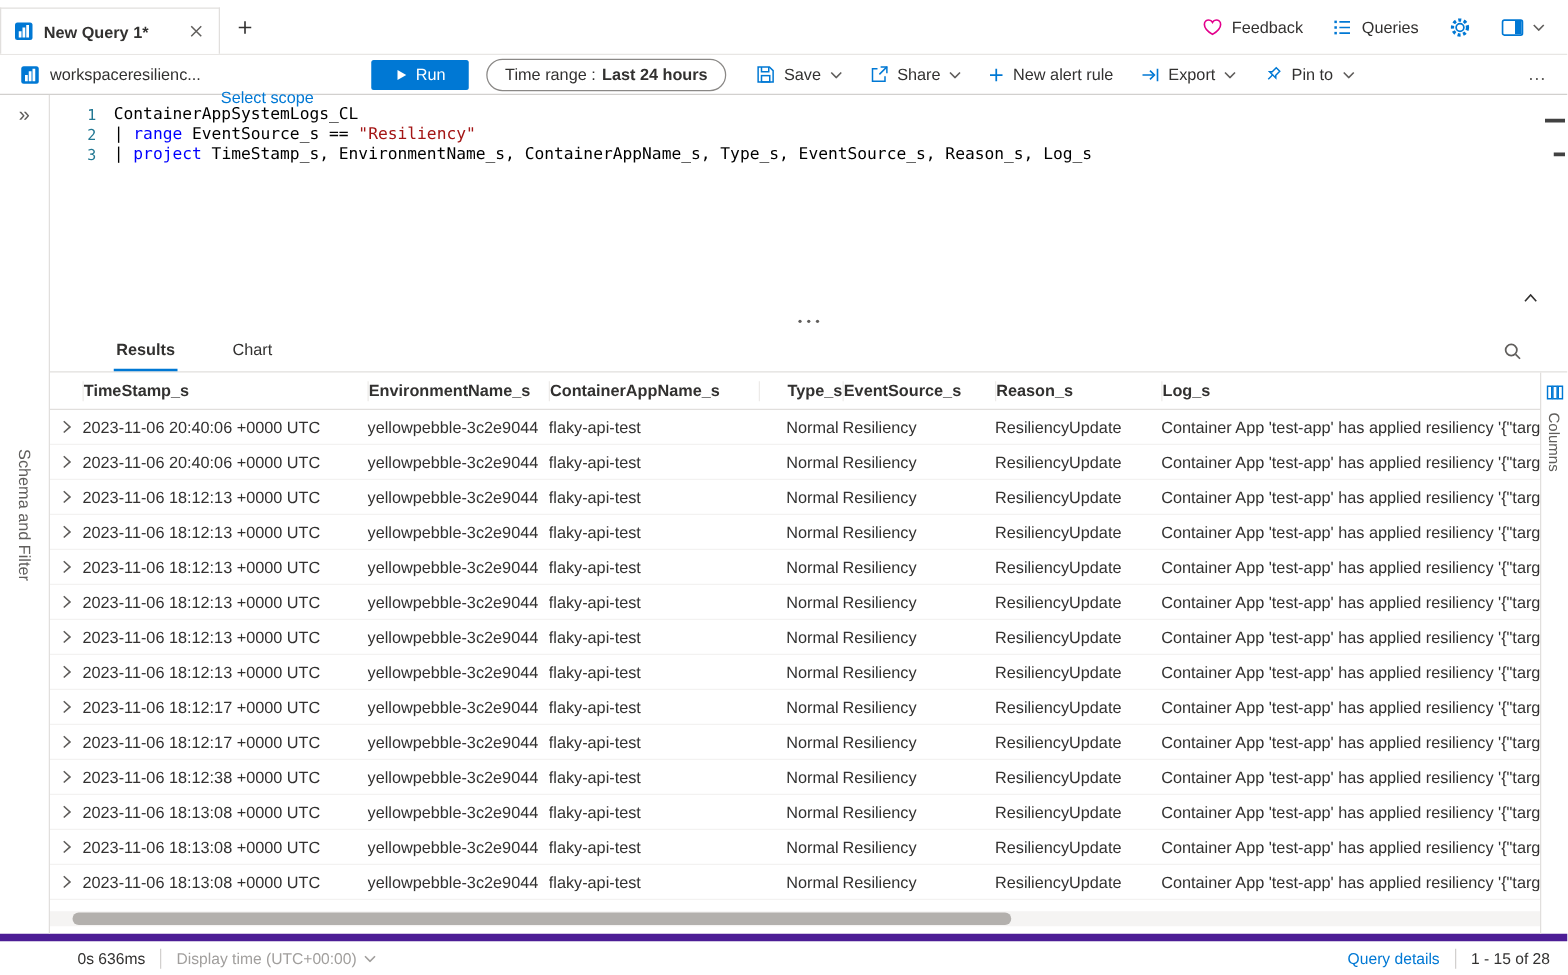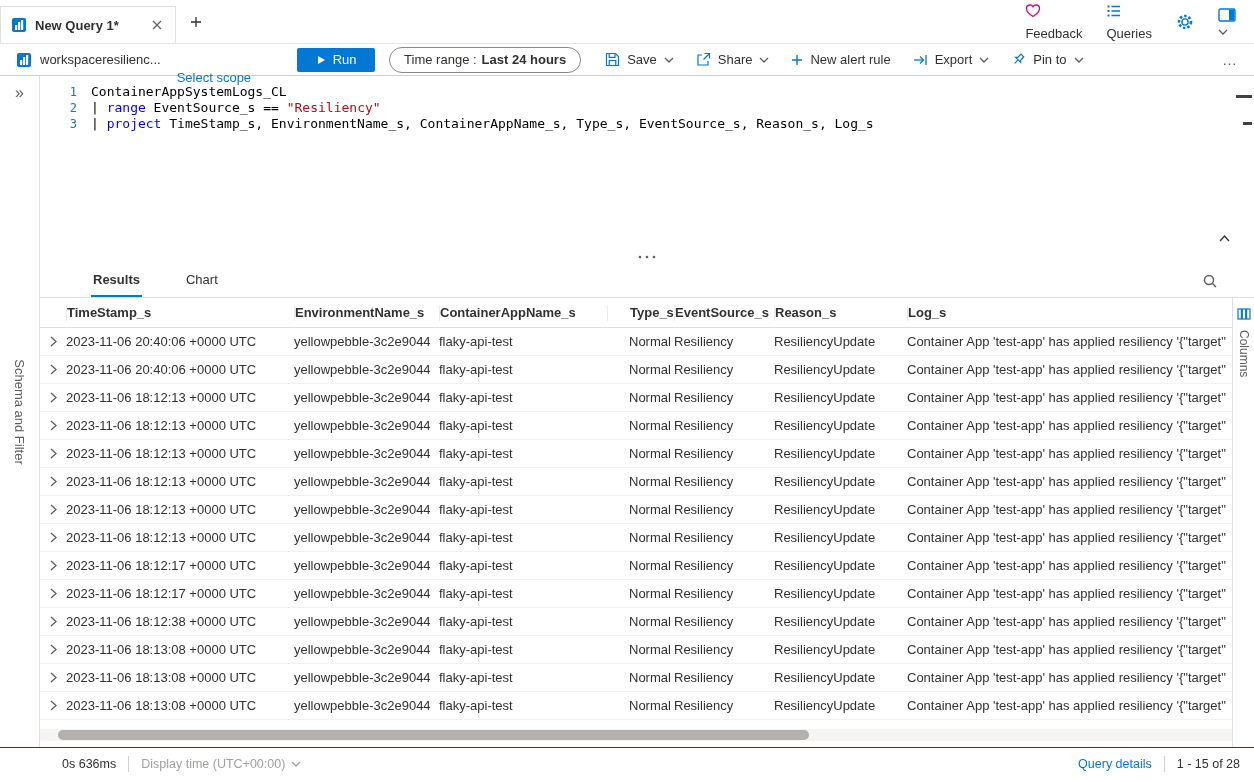--- a/index.html
+++ b/index.html
@@ -10,21 +10,21 @@
   }
   svg { display: block; }
 
   
   .tabbar { height: 44px; display: flex; align-items: center; border-bottom: 1px solid #e8e6e4; background: #fff; }
   .tab { width: 176px; height: 37px; align-self: flex-end; display: flex; align-items: center; gap: 8px; padding: 0 10px; border: 1px solid #e1dfdd; border-bottom: none; background: #fff; cursor: pointer; }
   .tab-title { font-weight: bold; font-size: 13px; flex: 1; white-space: nowrap; overflow: hidden; }
   .tab-close { cursor: pointer; padding: 3px; }
   .newtab { margin-left: 10px; background: none; border: none; cursor: pointer; padding: 4px; }
   .tabbar-right { margin-left: auto; display: flex; align-items: center; gap: 24px; padding-right: 18px; }
-  .tr-item { display: flex; gap: 7px; color: #323130; cursor: pointer; background: none; border: none; font-size: 13px; font-family: inherit; flex-direction: column; }
+  .tr-item { display: flex; align-items: center; gap: 7px; color: #323130; cursor: pointer; background: none; border: none; font-size: 13px; font-family: inherit; }
 
   
   .toolbar { height: 32px; display: flex; align-items: center; border-bottom: 1px solid #d2d0ce; padding: 0 16px; background: #fff; }
   .ws { display: flex; align-items: center; gap: 8px; }
   .ws-name { max-width: 122px; white-space: nowrap; overflow: hidden; }
   .link { color: #0078d4; margin-left: 16px; cursor: pointer; text-decoration: none; margin-top: 36px; }
   .run-btn { margin-left: 46px; background: #0078d4; color: #fff; border: none; height: 24px; width: 78px; border-radius: 2px; display: flex; align-items: center; justify-content: center; gap: 7px; font-size: 13px; font-family: inherit; cursor: pointer; }
   .time-pill { margin-left: 14px; height: 26px; border: 1px solid #8a8886; border-radius: 14px; display: flex; align-items: center; padding: 0 14px; gap: 5px; cursor: pointer; background: #fff; }
   .time-val { font-weight: bold; }
   .cmd { display: flex; align-items: center; gap: 7px; margin-left: 22px; background: none; border: none; color: #323130; font-size: 13px; font-family: inherit; cursor: pointer; }
@@ -58,32 +58,32 @@
   .rtab { display: flex; align-items: center; margin-right: 26px; padding: 0 2px; color: #323130; cursor: pointer; border-bottom: 2px solid transparent; margin-left: 16px; }
   .rtab.active { font-weight: bold; border-bottom-color: #0078d4; }
   .search-btn { margin-left: auto; margin-right: 34px; align-self: center; background: none; border: none; cursor: pointer; padding: 2px; }
   .results-main { flex: 1; display: flex; min-height: 0; }
   .table-region { flex: 1; display: flex; flex-direction: column; min-width: 0; }
   .thead { display: flex; height: 30px; align-items: center; border-bottom: 1px solid #e1dfdd; flex-shrink: 0; }
   .th { font-weight: bold; color: #323130; padding: 0 12px 0 0; white-space: nowrap; overflow: hidden; flex-shrink: 0; border-left: 1px solid #edebe9; height: 16px; line-height: 16px; cursor: pointer; }
   .th.exp { border-left: none; cursor: default; }
   .th.exp, .td.exp { width: 26px; padding: 0; display: flex; align-items: center; justify-content: center; flex-shrink: 0; }
   .c0 { width: 228px; } .c1 { width: 145px; } .c2 { width: 168px; }
-  .c3 { width: 67px; padding-left: 22px; }  .c4 { width: 100px; } .c5 { width: 120px; }
+  .c3 { width: 67px; padding-left: 22px; }  .c4 { width: 122px; } .c5 { width: 120px; }
   .c6 { flex: 1; min-width: 0; margin-left: 13px; }
   .tbody { flex: 1; overflow: hidden; }
   .tr { display: flex; height: 28px; align-items: center; border-bottom: 1px solid #f3f2f1; cursor: pointer; }
   .td { color: #323130; padding-right: 12px; white-space: nowrap; overflow: hidden; flex-shrink: 0; }
   .hscroll { height: 12px; background: #f5f4f3; margin-bottom: 6px; position: relative; flex-shrink: 0; cursor: pointer; }
   .thumb { position: absolute; top: 1px; left: 18px; width: 63%; height: 10px; background: #b3b0ad; border-radius: 5px; cursor: grab; }
   .columns-strip { width: 22px; border-left: 1px solid #e1dfdd; display: flex; flex-direction: column; align-items: center; padding-top: 10px; gap: 10px; flex-shrink: 0; cursor: pointer; }
   .columns-strip .vtext { font-size: 12px; }
 
   
-  .statusbar { height: 33px; border-top: 1px solid #4c1d95; display: flex; align-items: center; padding: 0 14px 0 62px; font-size: 12.5px; background: #fff; }
+  .statusbar { height: 33px; border-top: 6px solid #4c1d95; display: flex; align-items: center; padding: 0 14px 0 62px; font-size: 12.5px; background: #fff; }
   .sb-sep { width: 1px; height: 16px; background: #d2d0ce; margin: 0 12px; }
   .sb-elapsed { color: #323130; }
   .sb-display { color: #a19f9d; display: flex; align-items: center; gap: 6px; background: none; border: none; font-size: 12.5px; font-family: inherit; }
   .sb-right { margin-left: auto; display: flex; align-items: center; }
   .sb-link { color: #0078d4; cursor: pointer; text-decoration: none; }
   .sb-range { color: #323130; }
 </style>
 </head>
 <body>
 

